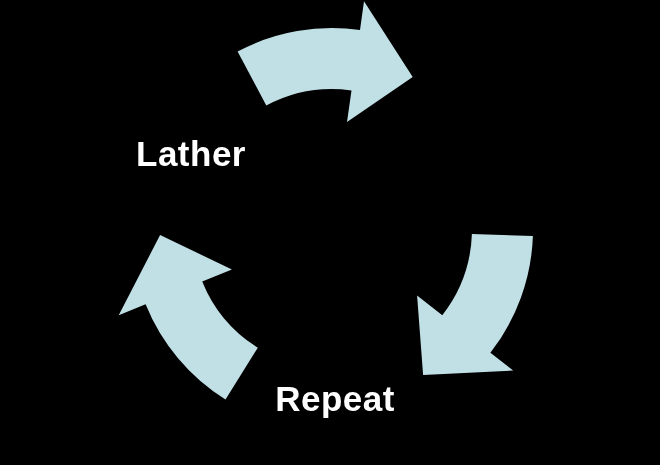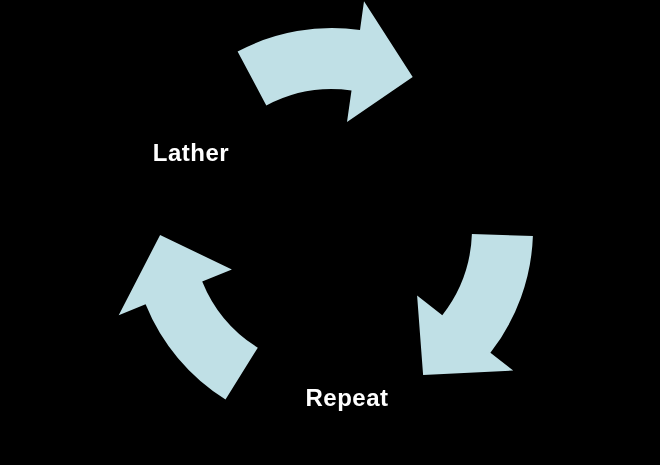--- a/index.html
+++ b/index.html
@@ -10,28 +10,28 @@
     position: relative;
     width: 660px;
     height: 465px;
     overflow: hidden;
     font-family: "Liberation Sans", sans-serif;
   }
   .cycle-label {
     position: absolute;
     transform: translate(-50%, -50%);
     font-weight: bold;
-    font-size: 24px;
+    font-size: 35px;
     line-height: 1;
     white-space: nowrap;
     letter-spacing: 0.5px;
   }
   #label-lather { left: 191px; top: 153px; }
   #label-rinse  { left: 472px; top: 153px; }
-  #label-repeat { left: 347px; top: 398px; text-align: right; }
+  #label-repeat { left: 335px; top: 398px; text-align: right; }
   #arrows-svg {
     position: absolute;
     left: 0;
     top: 0;
     width: 660px;
     height: 465px;
   }
 </style>
 </head>
 <body>

